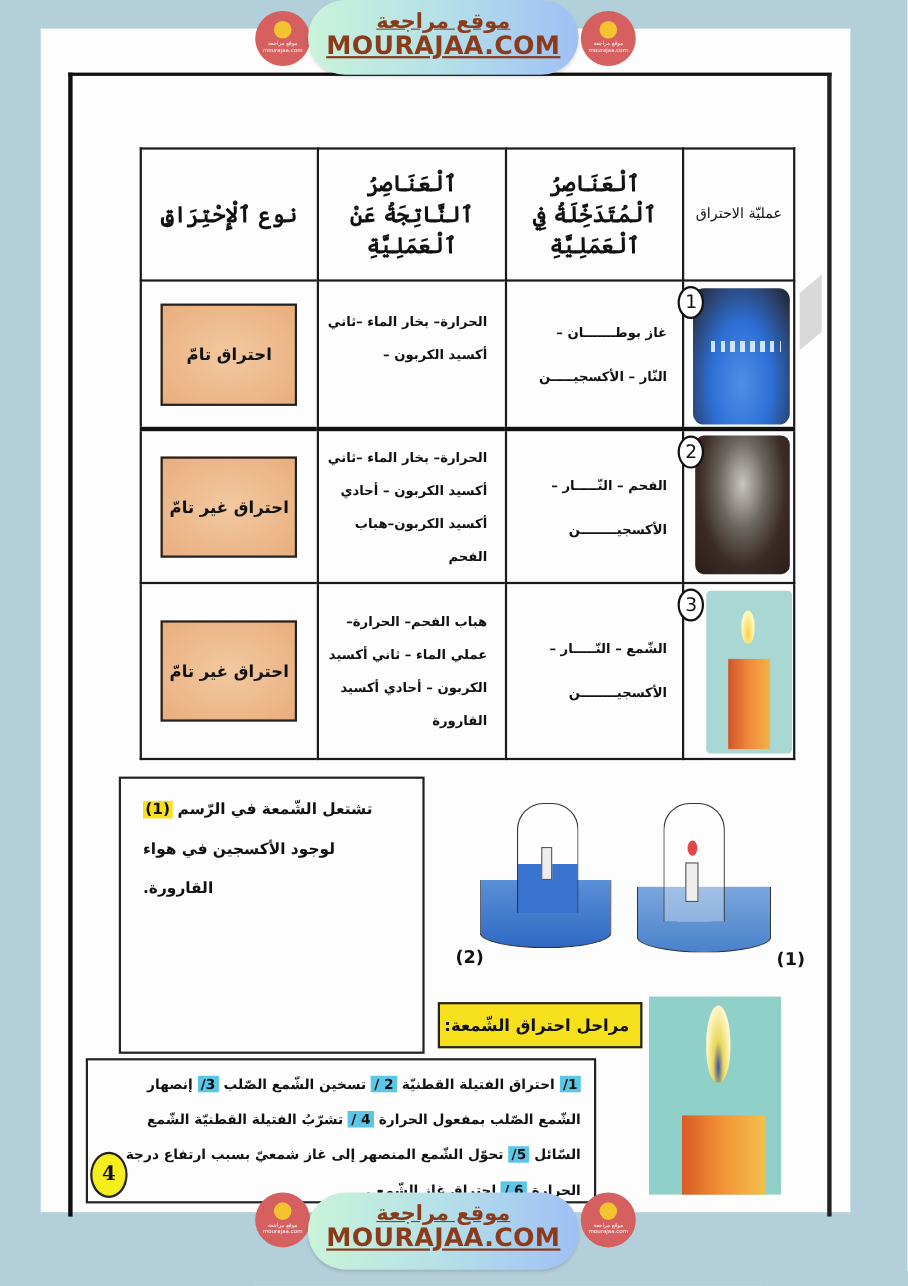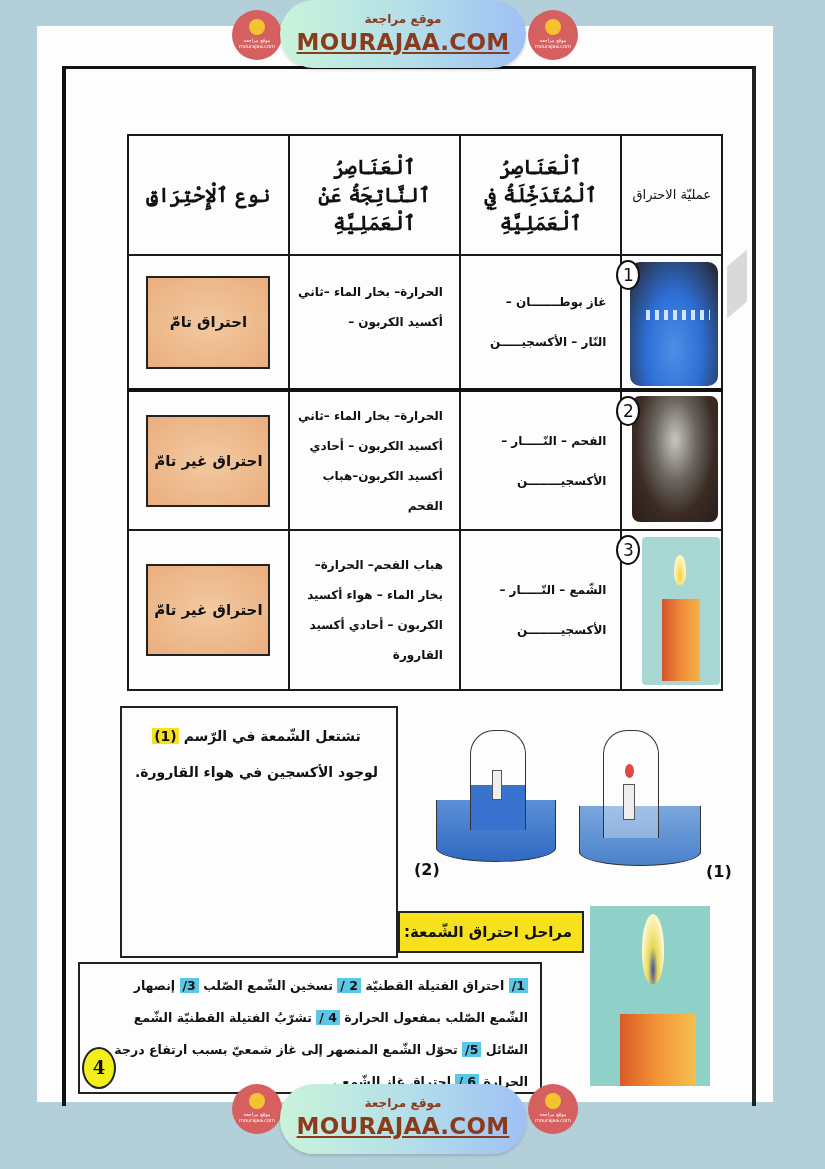--- a/index.html
+++ b/index.html
@@ -18,21 +18,21 @@
     border-left: 4px solid #111; border-top: 3px solid #111; border-right: 4px solid #222;
   }
   
   .banner {
     position: absolute; left: 280px; width: 246px; height: 68px;
     border-radius: 34px;
     background: linear-gradient(90deg, #c9f3d9 0%, #b5e0e8 50%, #9fc0f5 100%);
     text-align: center; color: #8a3b1c; font-weight: bold;
     box-shadow: 0 2px 3px rgba(0,0,0,0.15);
   }
-  .banner .ar { font-size: 12px; padding-top: 8px; line-height: 22px; direction: rtl; }
+  .banner .ar { font-size: 19px; text-decoration: underline; padding-top: 8px; line-height: 22px; direction: rtl; }
   .banner .en { font-size: 23px; text-decoration: underline; line-height: 24px; letter-spacing: 0.3px; }
   .badge {
     position: absolute; width: 50px; height: 50px; border-radius: 50%;
     background: #d65f5f; text-align: center; color: #fff;
   }
   .badge .dot { width: 16px; height: 16px; border-radius: 50%; background: #f4c430; margin: 9px auto 2px; }
   .badge .t { font-size: 5px; line-height: 6px; }
 
   
   table.main {
@@ -68,23 +68,23 @@
   .pic.gas { left: 8px; top: 6px; width: 88px; height: 124px; background: radial-gradient(ellipse at 50% 70%, #4f8ee6 0%, #2d6fd6 45%, #2a3f66 80%, #1f1f24 100%); border-radius: 10px; }
   .pic.gas .teeth { position: absolute; left: 16px; top: 48px; width: 64px; height: 10px;
     background: repeating-linear-gradient(90deg, #cfe4ff 0 4px, transparent 4px 9px); }
   .pic.charcoal { left: 10px; top: 4px; width: 86px; height: 126px; background: radial-gradient(ellipse at 50% 35%, #c9c6c0 0%, #6b6560 35%, #3a2b24 65%, #2a1d18 100%); border-radius: 8px; }
   .pic.candle { left: 20px; top: 6px; width: 78px; height: 148px; background: #a9d8d4; border-radius: 4px; }
   .pic.candle .flame { position: absolute; left: 32px; top: 18px; width: 12px; height: 30px; border-radius: 50% 50% 45% 45%; background: radial-gradient(ellipse at 50% 70%, #f6d24a 0%, #fff4b0 60%, #fff 100%); }
   .pic.candle .body { position: absolute; left: 20px; top: 62px; width: 38px; height: 82px; background: linear-gradient(90deg, #d2552b, #f08a3a 50%, #f3b248); }
 
   
   .note-box {
-    position: absolute; left: 120px; top: 706px; width: 278px; height: 252px;
-    border: 2px solid #222; direction: rtl; text-align: center;
-    padding: 10px 14px 0 9px; font-size: 14px; font-weight: bold; line-height: 36px; color: #111;
+    position: absolute; left: 108px; top: 706px; width: 278px; height: 252px;
+    border: 2px solid #222; direction: rtl; text-align: left;
+    padding: 10px 14px 0 20px; font-size: 14px; font-weight: bold; line-height: 36px; color: #111;
   }
   .hl { background: #f7e01c; padding: 0 2px; }
   .note-box p { margin-bottom: 4px; }
 
   .exp { position: absolute; }
   .jar {
     position: absolute; border: 1.5px solid #333; border-bottom: none;
     border-radius: 24px 24px 0 0; background: rgba(255,255,255,0.3);
   }
   .basin {
@@ -193,21 +193,21 @@
             <div class="flame"></div>
             <div class="body"></div>
           </div>
     </td>
     <td class="in-text">
       <div>الشّمع – النّـــــار –</div>
       <div>الأكسجيــــــــن</div>
     </td>
     <td class="out-text">
       <div>هباب الفحم– الحرارة–</div>
-      <div>بخار الماء – هواء أكسيد</div>
+      <div>عملي الماء – ثاني أكسيد</div>
       <div>الكربون – أحادي أكسيد</div>
       <div>القارورة</div>
     </td>
     <td>
       <div class="type-box tall">احتراق غير تامّ</div>
     </td>
   </tr>
 </tbody>
   </table>
 <div class="diag-deco"></div>

